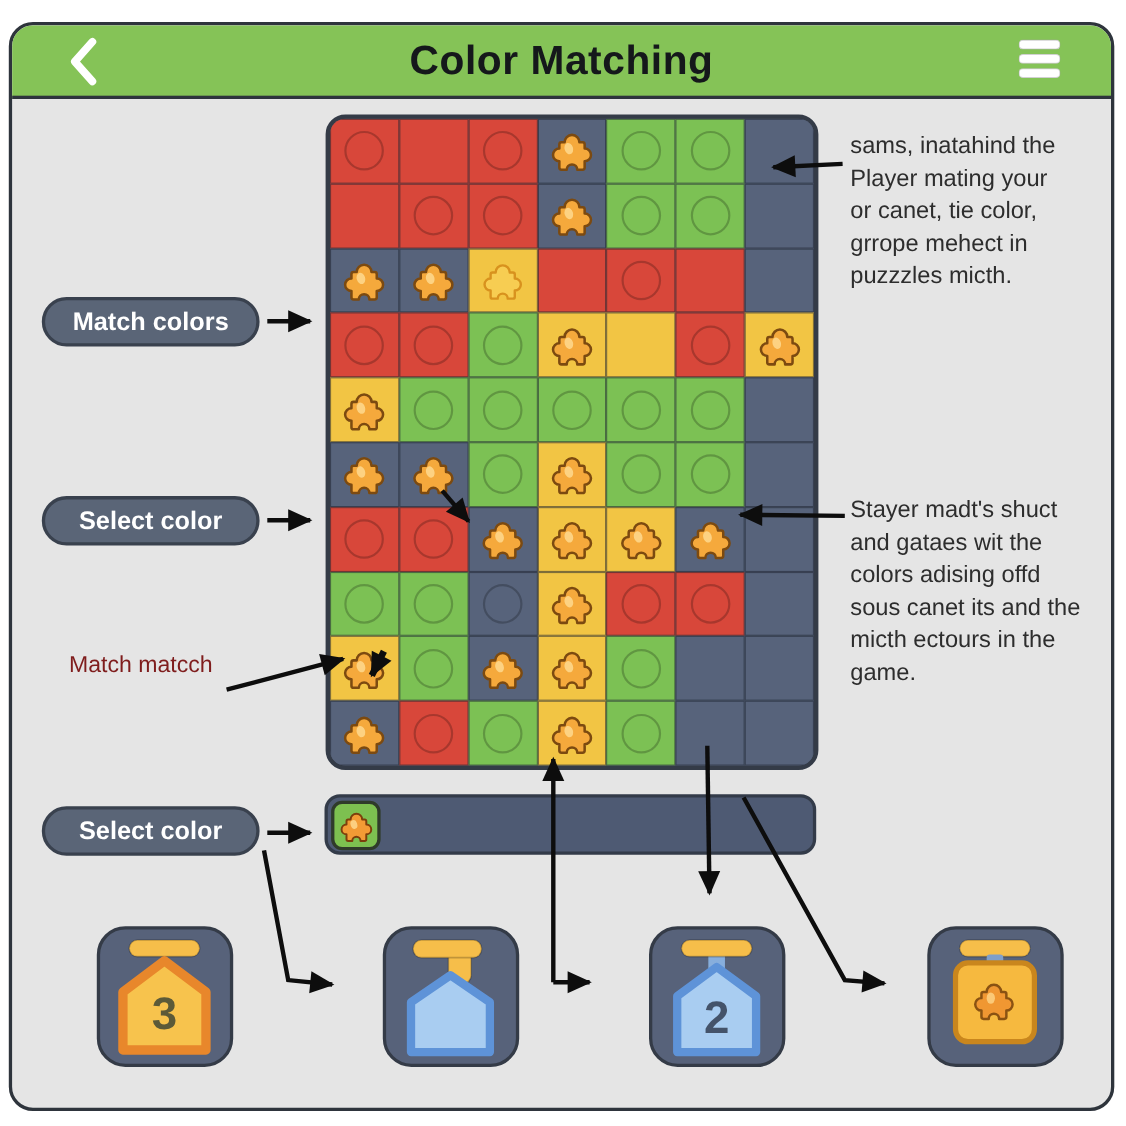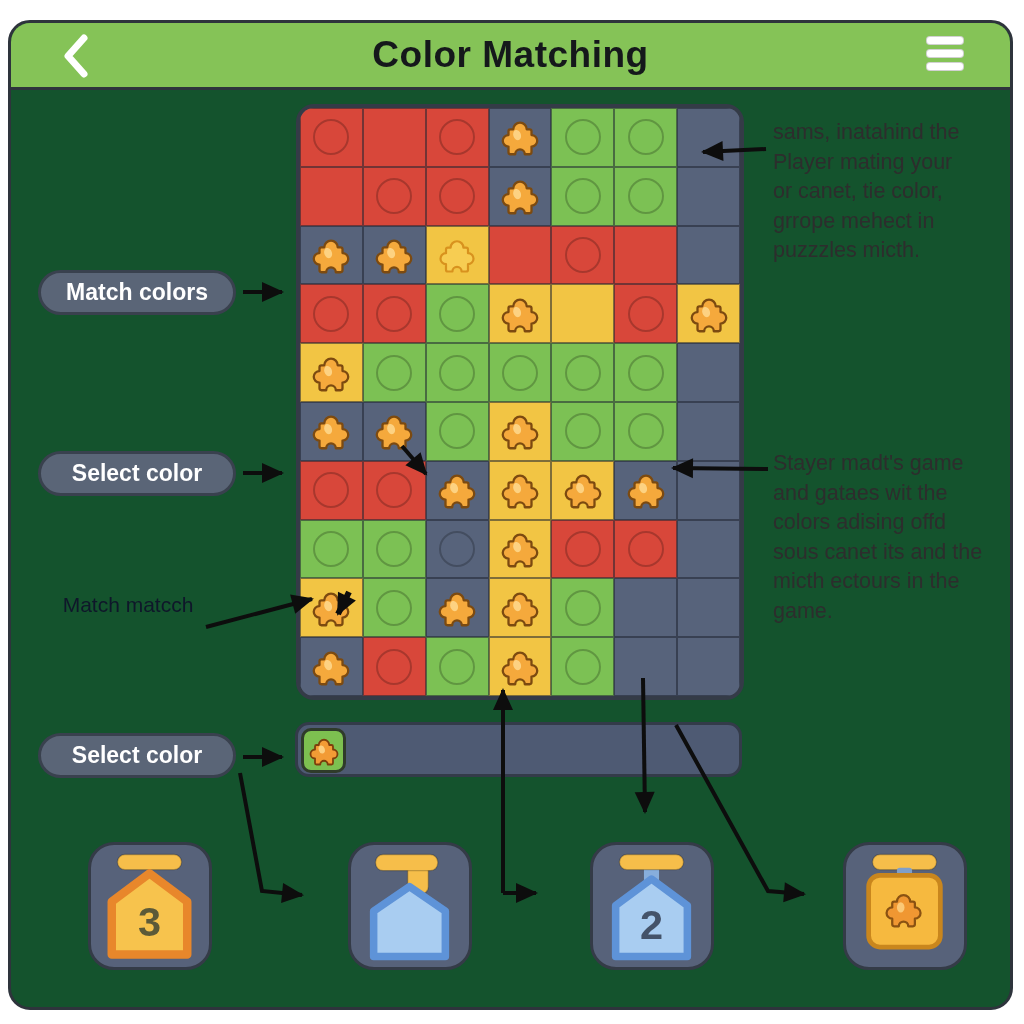--- a/index.html
+++ b/index.html
@@ -1,19 +1,19 @@
 <!DOCTYPE html>
 <html><head>
 <meta charset="utf-8">
 <style>
   html,body{margin:0;padding:0;background:#ffffff;}
   .page{position:relative;width:1024px;height:1024px;background:#fff;overflow:hidden;
         font-family:"Liberation Sans",sans-serif;}
   .card{position:absolute;left:8px;top:20px;width:1005px;height:990px;box-sizing:border-box;
-        border:3px solid #2e343c;border-radius:22px;background:#14532d;overflow:hidden;}
+        border:3px solid #2e343c;border-radius:22px;background:#e5e5e5;overflow:hidden;}
   .header{position:absolute;left:0;top:0;width:100%;height:64px;background:#85C357;
           border-bottom:3px solid #2e343c;}
   .title{position:absolute;left:0;top:11px;width:100%;text-align:center;
          font-size:37px;font-weight:bold;color:#15181b;letter-spacing:.5px;}
   .back{position:absolute;left:48px;top:10px;width:34px;height:46px;cursor:pointer;}
   .menu{position:absolute;right:46px;top:13px;display:flex;flex-direction:column;gap:4px;cursor:pointer;}
   .menu .bar{width:38px;height:9px;background:#fff;border-radius:4px;border:1px solid rgba(0,0,0,.18);box-sizing:border-box;}
 
   .grid{position:absolute;left:296px;top:104px;width:448px;height:596px;box-sizing:border-box;
         background:#4c5568;border:4px solid #343b47;border-radius:18px;overflow:hidden;
@@ -22,21 +22,21 @@
         border:1px solid rgba(31,37,50,.55);box-sizing:border-box;}
   .ring{width:32px;height:32px;border:2.5px solid rgba(0,0,0,.22);border-radius:50%;}
 
   .pill{position:absolute;width:198px;height:45px;box-sizing:border-box;background:#5A6577;
         border:3px solid #39414E;border-radius:23px;display:flex;align-items:center;justify-content:center;
         color:#fff;font-weight:bold;font-size:23px;}
   .pill-collect{left:38px;top:270px;}
   .pill-select1{left:38px;top:451px;}
   .pill-select2{left:38px;top:733px;}
   .matchlabel{position:absolute;left:18px;top:591px;width:220px;text-align:center;
-              font-size:21px;line-height:28px;color:#0f172a;}
+              font-size:21px;line-height:28px;color:#7f1d1d;}
   .note{position:absolute;left:773px;width:235px;font-size:21.5px;line-height:29.5px;color:#2d2d2d;}
   .note1{top:118px;}
   .note2{top:449px;}
 
   .bottombar{position:absolute;left:295px;top:722px;width:447px;height:55px;box-sizing:border-box;
              background:#4E5A73;border:3px solid #333b49;border-radius:14px;}
   .seltile{position:absolute;left:3px;top:3px;width:45px;height:45px;box-sizing:border-box;
            background:#7DC050;border:3px solid #2f3b2a;border-radius:10px;
            display:flex;align-items:center;justify-content:center;cursor:pointer;}
 
@@ -325,21 +325,21 @@
   </div>
 
   <div class="note note1" id="note1">
       <div>sams, inatahind the</div>
       <div>Player mating your</div>
       <div>or canet, tie color,</div>
       <div>grrope mehect in</div>
       <div>puzzzles micth.</div>
     </div>
   <div class="note note2" id="note2">
-      <div>Stayer madt's game</div>
+      <div>Stayer madt's shuct</div>
       <div>and gataes wit the</div>
       <div>colors adising offd</div>
       <div>sous canet its and the</div>
       <div>micth ectours in the</div>
       <div>game.</div>
     </div>
 
   <div class="bottombar">
     <div class="seltile" id="seltile">
         <svg width="36" height="36" viewBox="0 0 48 48">

